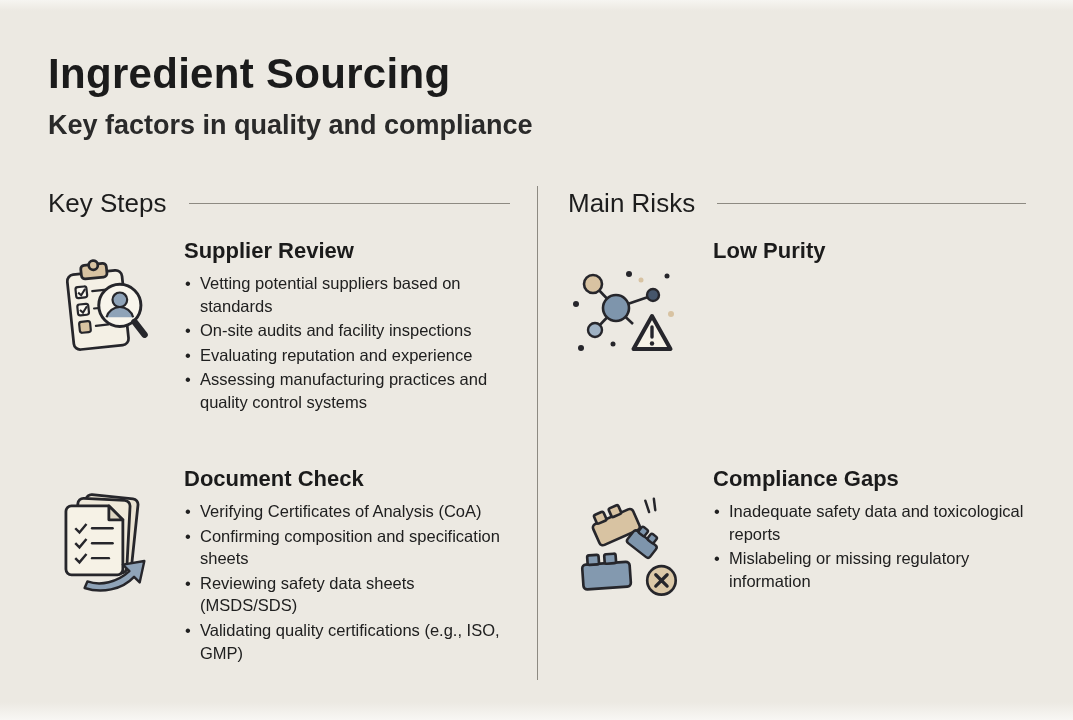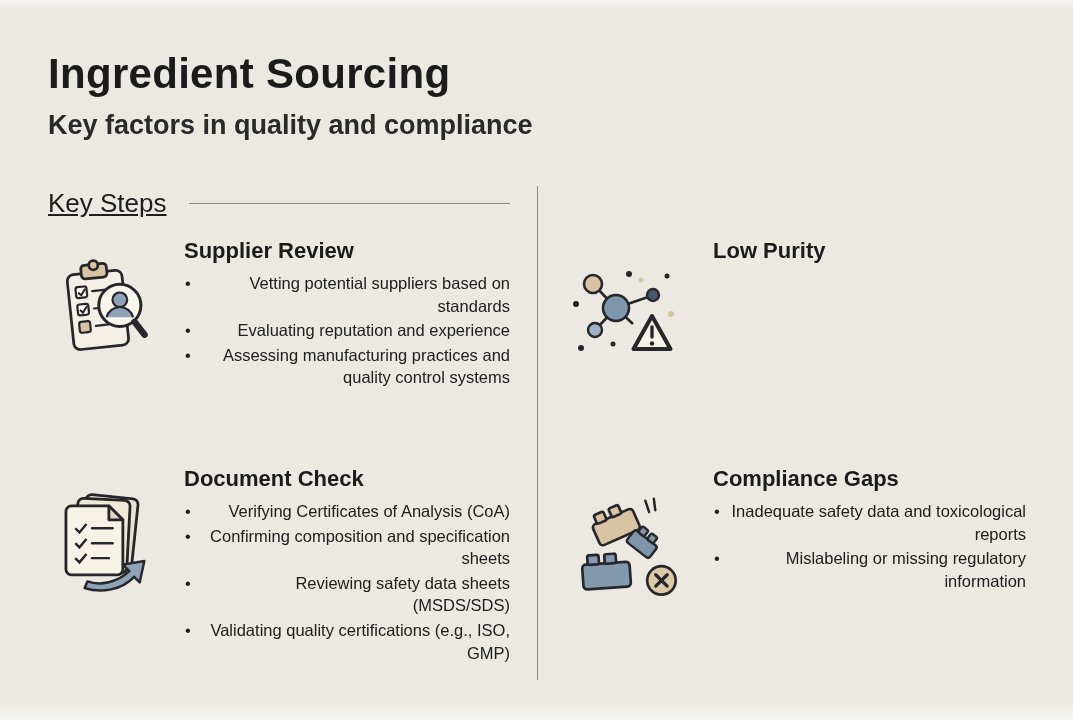--- a/index.html
+++ b/index.html
@@ -41,21 +41,21 @@
     width: 1px;
     height: 494px;
     background: #8d8a82;
   }
 
   .column {
     position: absolute;
     top: 184px;
     height: 500px;
   }
-  .col-left  { left: 48px;  width: 462px; text-decoration: underline; }
+  .col-left  { left: 48px;  width: 462px; }
   .col-right { left: 568px; width: 458px; }
 
   .col-header-row {
     display: flex;
     align-items: center;
     gap: 22px;
     padding-top: 4px;
   }
   .col-header {
     font-size: 26px;
@@ -89,21 +89,21 @@
 
   .section-body { flex: 1; min-width: 0; margin-left: 18px; }
 
   .section-title {
     font-size: 22px;
     font-weight: 600;
     color: #1b1b1b;
     margin-bottom: 8px;
   }
 
-  .bullets { list-style: none; text-align: right; }
+  .bullets { list-style: none; }
   .bullets li {
     position: relative;
     padding-left: 16px;
     font-size: 16.5px;
     line-height: 1.37;
     color: #202020;
     margin-bottom: 2px;
   }
   .bullets li::before {
     content: "\2022";
@@ -147,20 +147,21 @@
           <circle cx="74" cy="56" r="23" fill="#F8F5EC" stroke="#26262b" stroke-width="3.2"></circle>
           <circle cx="74" cy="50" r="8" fill="#8FA3B8" stroke="#26262b" stroke-width="2.4"></circle>
           <path d="M59.5 69 a15 15 0 0 1 29 0" fill="#8FA3B8" stroke="#26262b" stroke-width="2.4"></path>
           <line x1="90" y1="74" x2="101" y2="88" stroke="#26262b" stroke-width="7" stroke-linecap="round"></line>
         </svg>
       </div>
       <div class="section-body">
         <div class="section-title">Supplier Review</div>
         <ul class="bullets">
           <li>Vetting potential suppliers based on standards</li>
+          <li>On-site audits and facility inspections</li>
           <li>Evaluating reputation and experience</li>
           <li>Assessing manufacturing practices and quality control systems</li>
         </ul>
       </div>
     </div>
 
     <div class="section section-2">
       <div class="icon-box">
         <svg class="icon-docs" width="112" height="116" viewBox="0 0 120 122" aria-hidden="true">
           <rect x="34" y="8" width="56" height="76" rx="6" transform="rotate(6 62 46)" fill="#E9E2D2" stroke="#26262b" stroke-width="3"></rect>
@@ -182,20 +183,24 @@
           <li>Verifying Certificates of Analysis (CoA)</li>
           <li>Confirming composition and specification sheets</li>
           <li>Reviewing safety data sheets (MSDS/SDS)</li>
           <li>Validating quality certifications (e.g., ISO, GMP)</li>
         </ul>
       </div>
     </div>
   </div>
 
   <div class="column col-right">
+    <div class="col-header-row">
+      <span class="col-header">Main Risks</span>
+      <span class="header-line"></span>
+    </div>
 
     <div class="section section-1">
       <div class="icon-box">
         <svg class="icon-molecule" width="122" height="100" viewBox="0 0 122 100" aria-hidden="true">
           <line x1="45" y1="42" x2="24" y2="20" stroke="#26262b" stroke-width="2.6"></line>
           <line x1="45" y1="42" x2="80" y2="30" stroke="#26262b" stroke-width="2.6"></line>
           <line x1="45" y1="42" x2="26" y2="62" stroke="#26262b" stroke-width="2.6"></line>
           <line x1="45" y1="42" x2="62" y2="58" stroke="#26262b" stroke-width="2.6"></line>
           <circle cx="45" cy="42" r="13" fill="#7E95AC" stroke="#26262b" stroke-width="2.6"></circle>
           <circle cx="22" cy="18" r="9" fill="#D8C3A2" stroke="#26262b" stroke-width="2.6"></circle>

